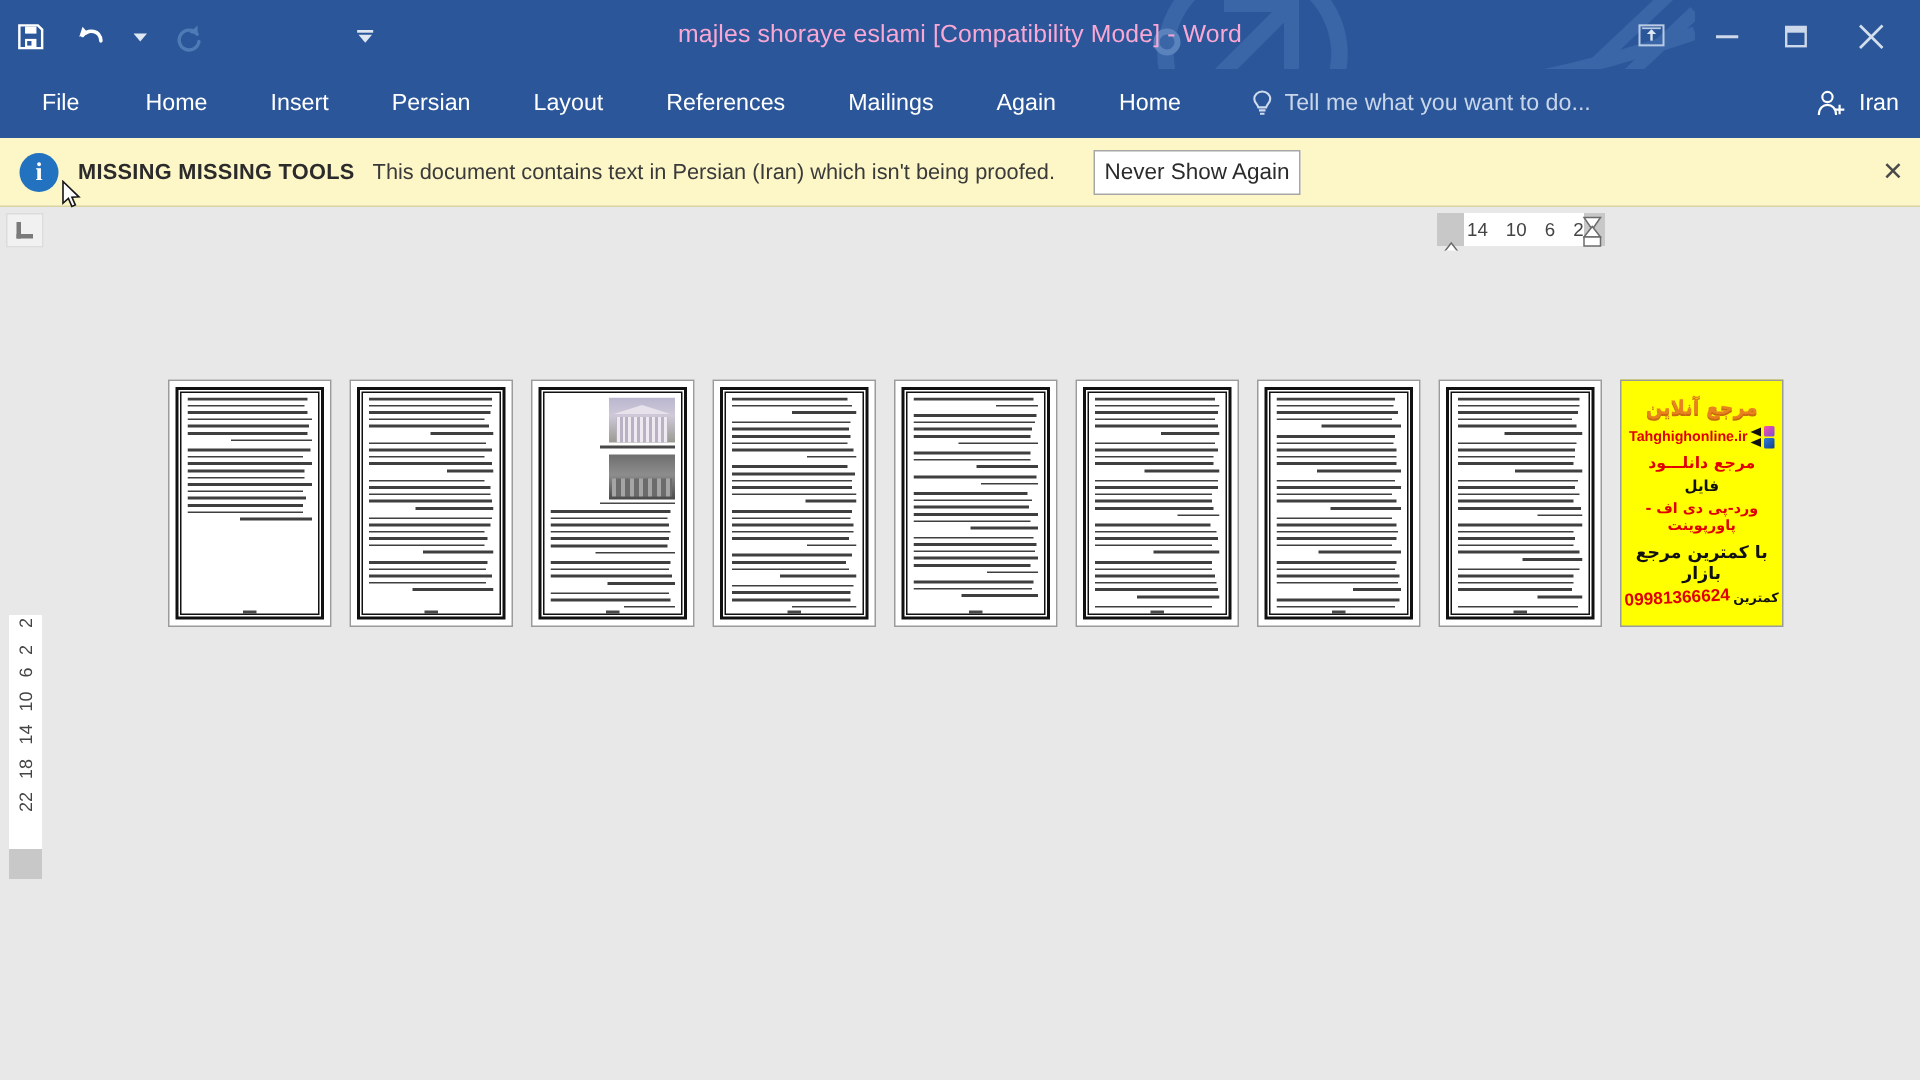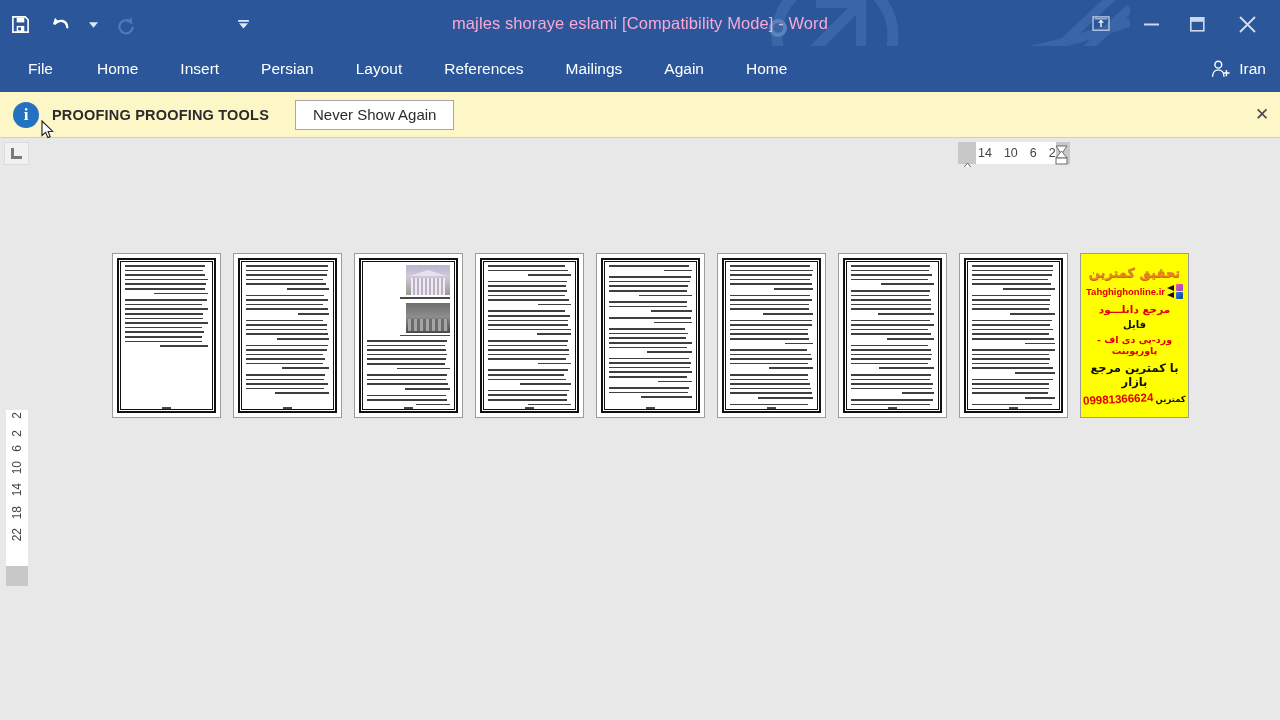--- a/index.html
+++ b/index.html
@@ -75,21 +75,21 @@
     width: 26px; height: 26px; border-radius: 50%;
     background: #2372c0; color: #fff;
     margin-left: 13px; margin-right: 13px;
     display: flex; align-items: center; justify-content: center;
     font-family: "Liberation Serif", serif; font-weight: bold; font-size: 17px;
     flex: 0 0 auto;
   }
   .msg-strong { font-weight: bold; font-size: 14.5px; color: #2b2b2b; letter-spacing: .2px; }
   .msg-text { font-size: 14.5px; color: #3a3a3a; margin-left: 12px; }
   .never-btn {
-    margin-left: 26px; height: 30px; padding: 0 17px;
+    margin-left: 26px; height: 30px; padding: 0 6px;
     background: #ffffff; border: 1px solid #a6a6a6;
     font-size: 15px; color: #2b2b2b; line-height: 28px;
     font-family: "Liberation Sans", sans-serif;
   }
   .msg-close {
     position: absolute; right: 6px; top: 50%; transform: translateY(-50%);
     width: 24px; height: 24px; color: #4a4a4a; font-size: 17px;
     display: flex; align-items: center; justify-content: center;
   }
 
@@ -305,36 +305,46 @@
     <div class="tab tab-file">File</div>
     <div class="tab" style="margin-left:0">Home</div>
     <div class="tab">Insert</div>
     <div class="tab">Persian</div>
     <div class="tab">Layout</div>
     <div class="tab">References</div>
     <div class="tab">Mailings</div>
     <div class="tab">Again</div>
     <div class="tab">Home</div>
 
+    <div class="tellme">
+      <span>
+        <svg class="icon-svg" width="13" height="18" viewBox="0 0 13 18" fill="none">
+          <path d="M6.5 1 C 3.4 1, 1.2 3.3, 1.2 6 C 1.2 8.4, 3.4 9.6, 3.9 11.6 L 9.1 11.6 C 9.6 9.6, 11.8 8.4, 11.8 6 C 11.8 3.3, 9.6 1, 6.5 1 Z" stroke="#cfdcee" stroke-width="1.4"></path>
+          <path d="M4.3 13.6 H 8.7 M5 15.8 H 8" stroke="#cfdcee" stroke-width="1.4"></path>
+        </svg>
+      </span>
+      <span>Tell me what you want to do...</span>
+    </div>
 
     <div class="share">
       <span>
         <svg class="icon-svg" width="20" height="18" viewBox="0 0 22 20" fill="none">
           <circle cx="8" cy="5.2" r="3.8" stroke="#fff" stroke-width="1.6"></circle>
           <path d="M1.6 18.5 C 1.6 13.2, 5 11, 8 11 C 11 11, 14.4 13.2, 14.4 18.5" stroke="#fff" stroke-width="1.6"></path>
           <path d="M17 11 V 18 M13.5 14.5 H 20.5" stroke="#fff" stroke-width="1.6"></path>
         </svg>
       </span>
       <span>Iran</span>
     </div>
   </div>
 
   <div class="msgbar">
     <div class="msg-icon">i</div>
-    <div class="msg-strong">PROOFING PROOFING TOOLS</div>
+    <div class="msg-strong">MISSING MISSING TOOLS</div>
+    <div class="msg-text">This document contains text in Persian (Iran) which isn't being proofed.</div>
     <button class="never-btn">Never Show Again</button>
     <div class="msg-close">✕</div>
   </div>
 
   <div class="ruler-h">
     <div class="tabsel">
       <div class="tabsel-l"></div>
     </div>
     <div class="ruler-gray-l" style="left:958px; width:18px;"></div>
     <div class="ruler-track" style="left:976px; width:80px;"></div>
@@ -734,21 +744,21 @@
               <div class="tline" style="width: 36.5707%; margin-left: auto; margin-right: 0px;"></div>
             </div>
             <div class="tpara">
               <div class="tline" style="width: 95.9432%; margin-left: 0px;"></div>
             </div>
           </div>
         </div>
       </div>
       <div class="page adpage">
         <div class="ad-wrap">
-          <div class="ad-title">تحقیق کمترین</div>
+          <div class="ad-title">مرجع آنلاین</div>
           <div class="ad-url-row">
             <div class="ad-url">Tahghighonline.ir</div>
             <div class="ad-arrows">
               <div class="ad-arrow"></div>
               <div class="ad-arrow"></div>
             </div>
             <div class="ad-chips">
               <div class="ad-chip a"></div>
               <div class="ad-chip b"></div>
             </div>

